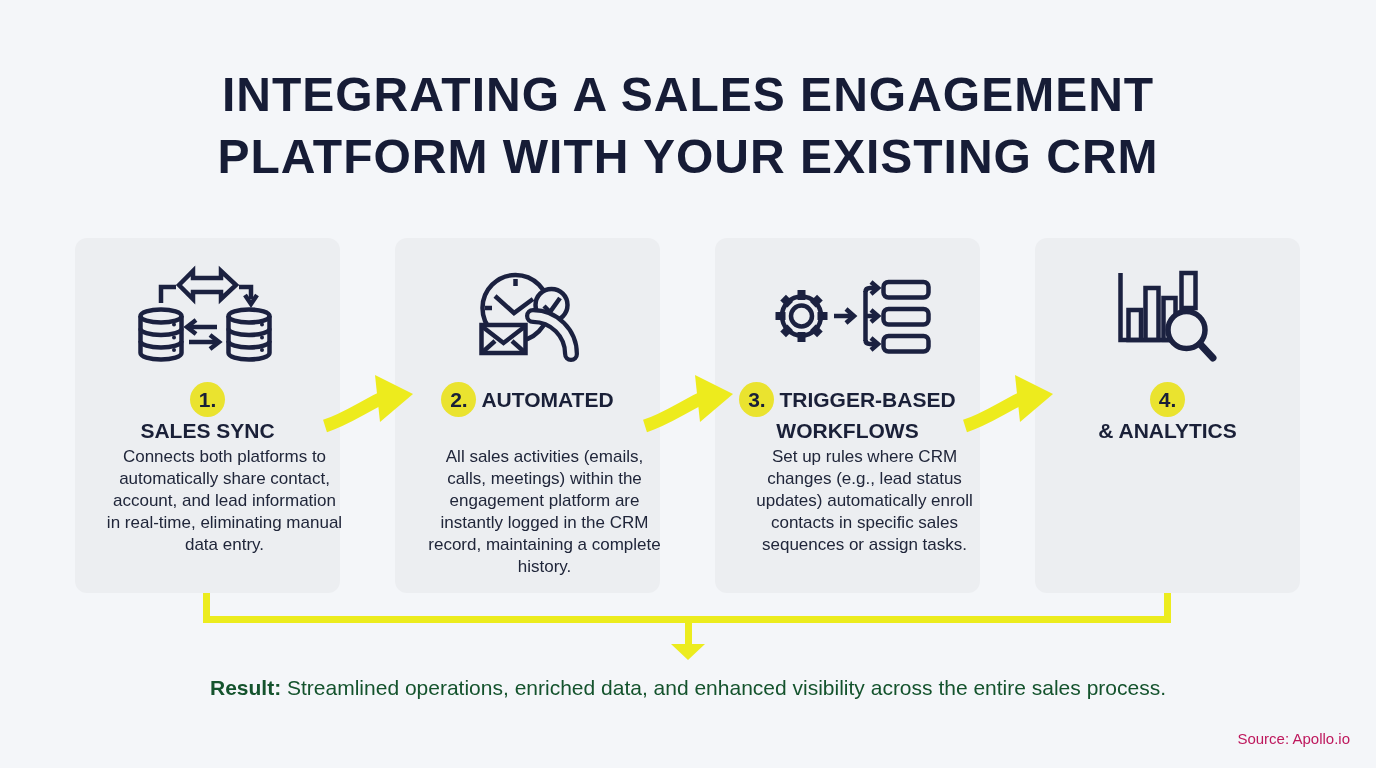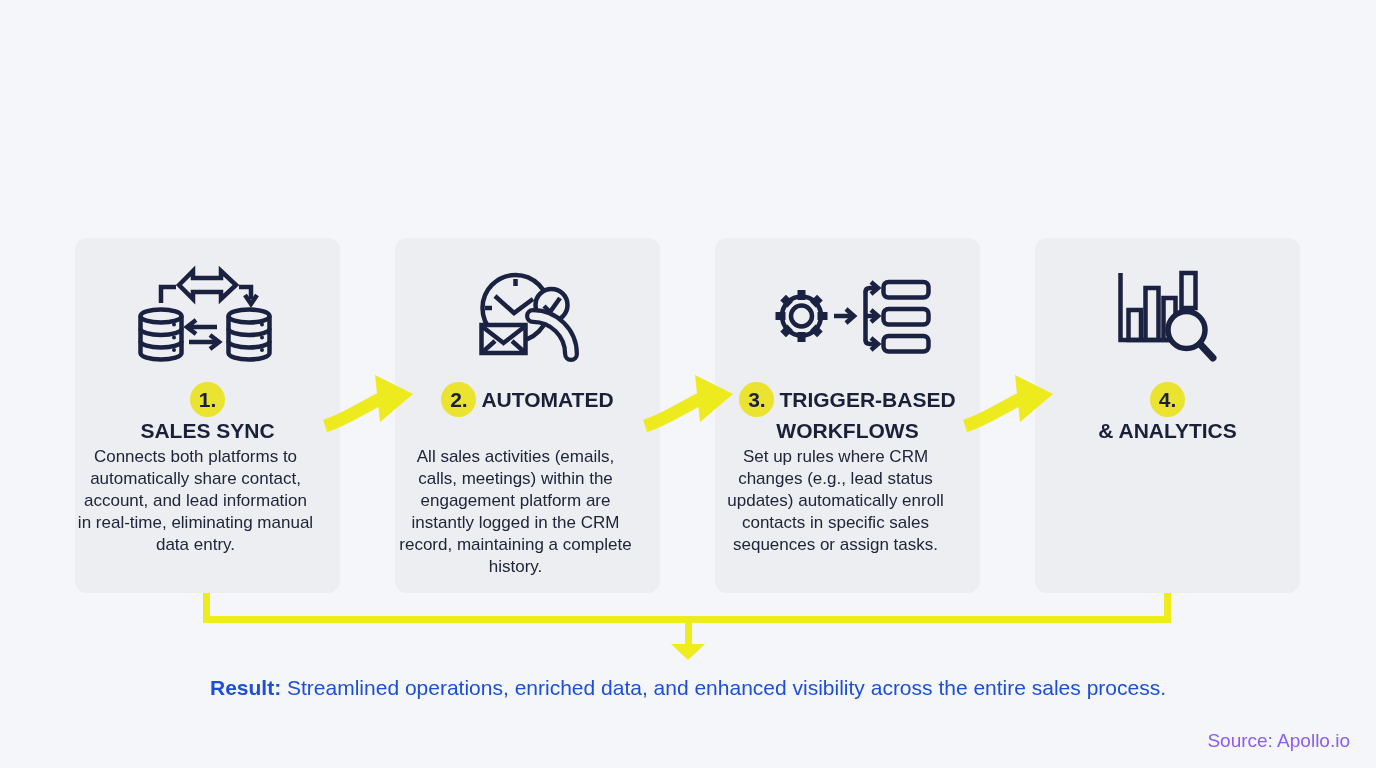--- a/index.html
+++ b/index.html
@@ -20,47 +20,48 @@
   .icon-wrap svg { display:block; }
   .stk { stroke:#1b2140; stroke-width:4.5; fill:none; }
   .bgfill { fill:#eceef1; }
 
   .heading { position:absolute; top:144px; left:0; width:265px; text-align:center;
              font-size:21px; line-height:27px; font-weight:800; color:#1a2038; }
   .heading .line1 { display:flex; align-items:center; justify-content:center; gap:5px; }
   .badge { display:inline-flex; align-items:center; justify-content:center;
            width:35px; height:35px; border-radius:50%; background:#eae32f;
            color:#1a2038; font-size:21px; font-weight:800; flex:0 0 auto; }
-  .desc { position:absolute; top:208px; left:2px; width:237px; text-align:center;
+  .desc { position:absolute; top:208px; left:31px; width:237px; text-align:center;
           font-size:17px; line-height:22px; color:#20263a; }
 
   .swoosh { position:absolute; top:372px; width:95px; height:60px; overflow:visible; }
   .swoosh-1 { left:320px; } .swoosh-2 { left:640px; } .swoosh-3 { left:960px; }
   .swoosh path { stroke:#edeb1d; stroke-width:13; fill:none; }
   .swoosh polygon { fill:#edeb1d; }
 
   .bracket { position:absolute; background:#ecec1e; }
   .bracket-stub-left  { left:203px;  top:593px; width:7px; height:28px; }
   .bracket-stub-right { left:1164px; top:593px; width:7px; height:28px; }
   .bracket-bar        { left:203px;  top:616px; width:968px; height:7px; }
   .bracket-stem       { left:685px;  top:623px; width:7px; height:21px; }
   .bracket-head { position:absolute; left:671px; top:644px; width:0; height:0;
                   border-left:17px solid transparent; border-right:17px solid transparent;
                   border-top:16px solid #ecec1e; background:transparent; }
 
   .result { position:absolute; top:676px; left:0; width:1376px; text-align:center;
-            font-size:21px; color:#1d4ed8; }
+            font-size:21px; color:#14532d; }
   .result .lbl { font-weight:800; }
-  .source { position:absolute; top:730px; right:26px; font-size:19px; color:#8b5cf6; }
+  .source { position:absolute; top:730px; right:26px; font-size:15px; color:#be185d; }
 </style>
 </head>
 <body>
 
 <div class="canvas">
 
+  <h1 class="title"><span>INTEGRATING A SALES ENGAGEMENT</span><br><span>PLATFORM WITH YOUR EXISTING CRM</span></h1>
 
   <section class="card card-1">
     <div class="icon-wrap">
       <svg width="170" height="105" viewBox="0 0 170 105">
         <polyline class="stk" points="38,40 38,24 53,24"></polyline>
         <polygon class="stk" points="56,22 70,8 70,15 98,15 98,8 113,22 98,36 98,29 70,29 70,36"></polygon>
         <polyline class="stk" points="116,24 128,24 128,36"></polyline>
         <polyline class="stk" points="122,32 128,41 134,32"></polyline>
         <ellipse class="stk" cx="38" cy="53" rx="20.5" ry="6.5"></ellipse>
         <path class="stk" d="M17.5,53 V90 a20.5,6.5 0 0 0 41,0 V53"></path>

